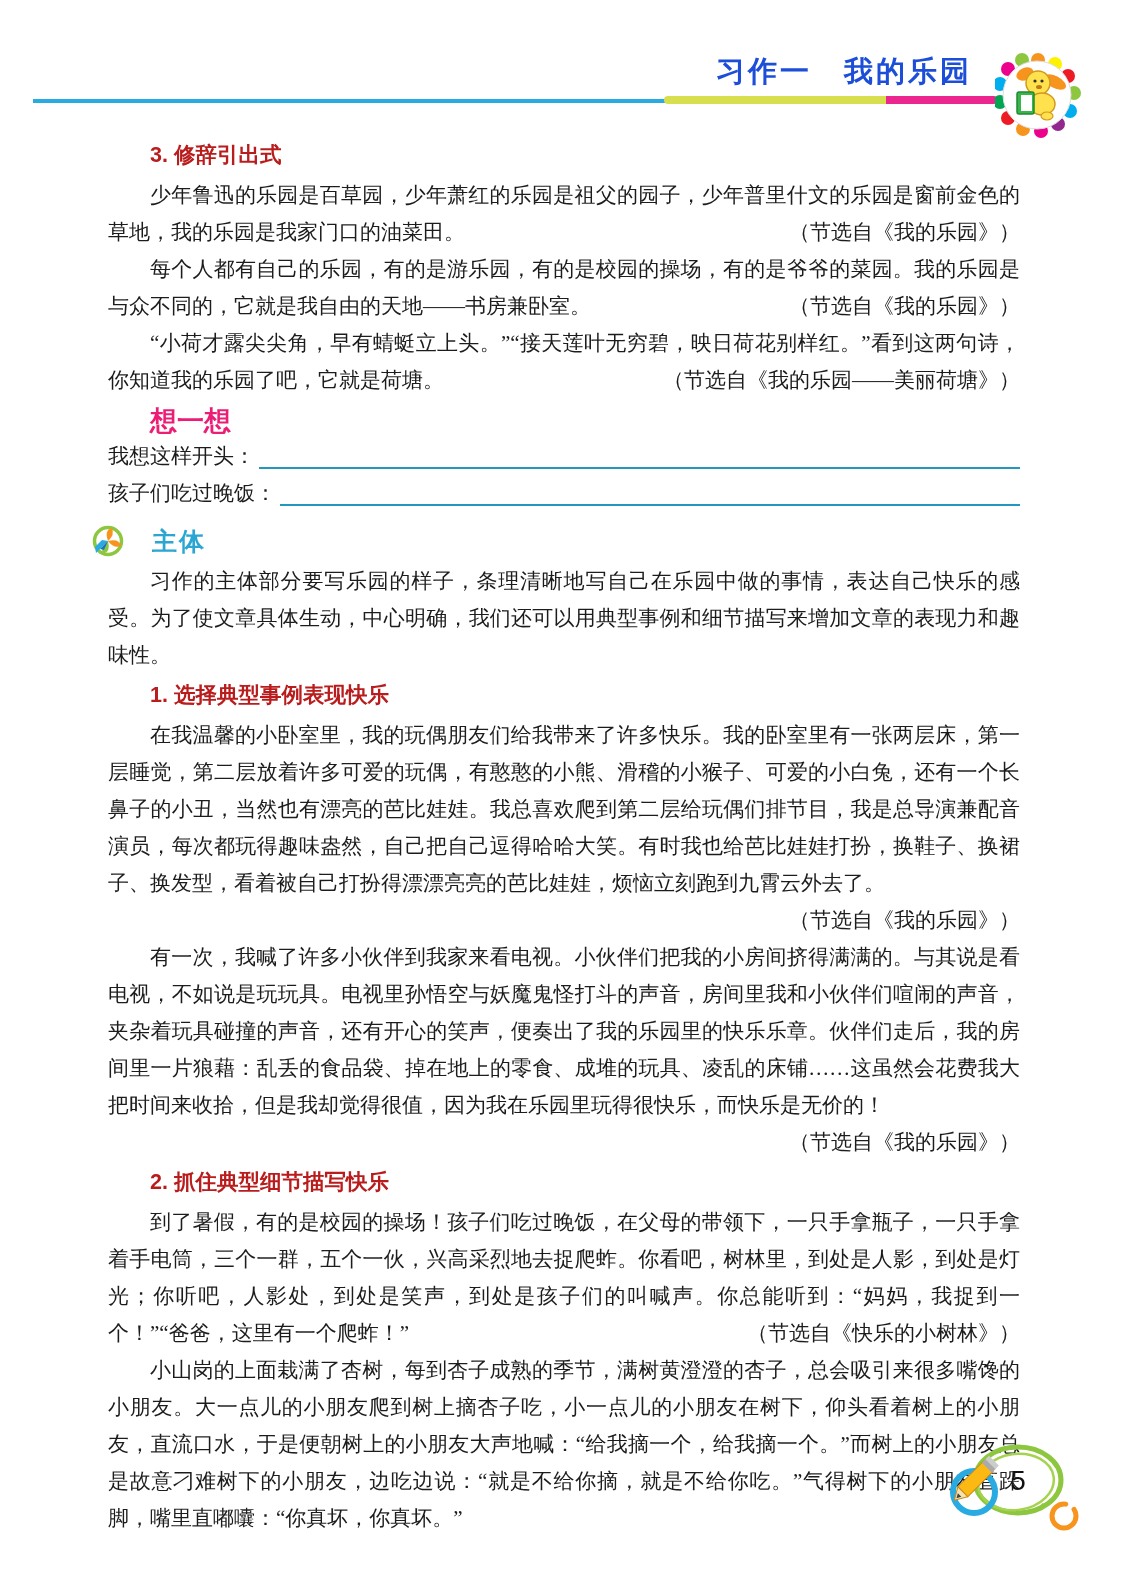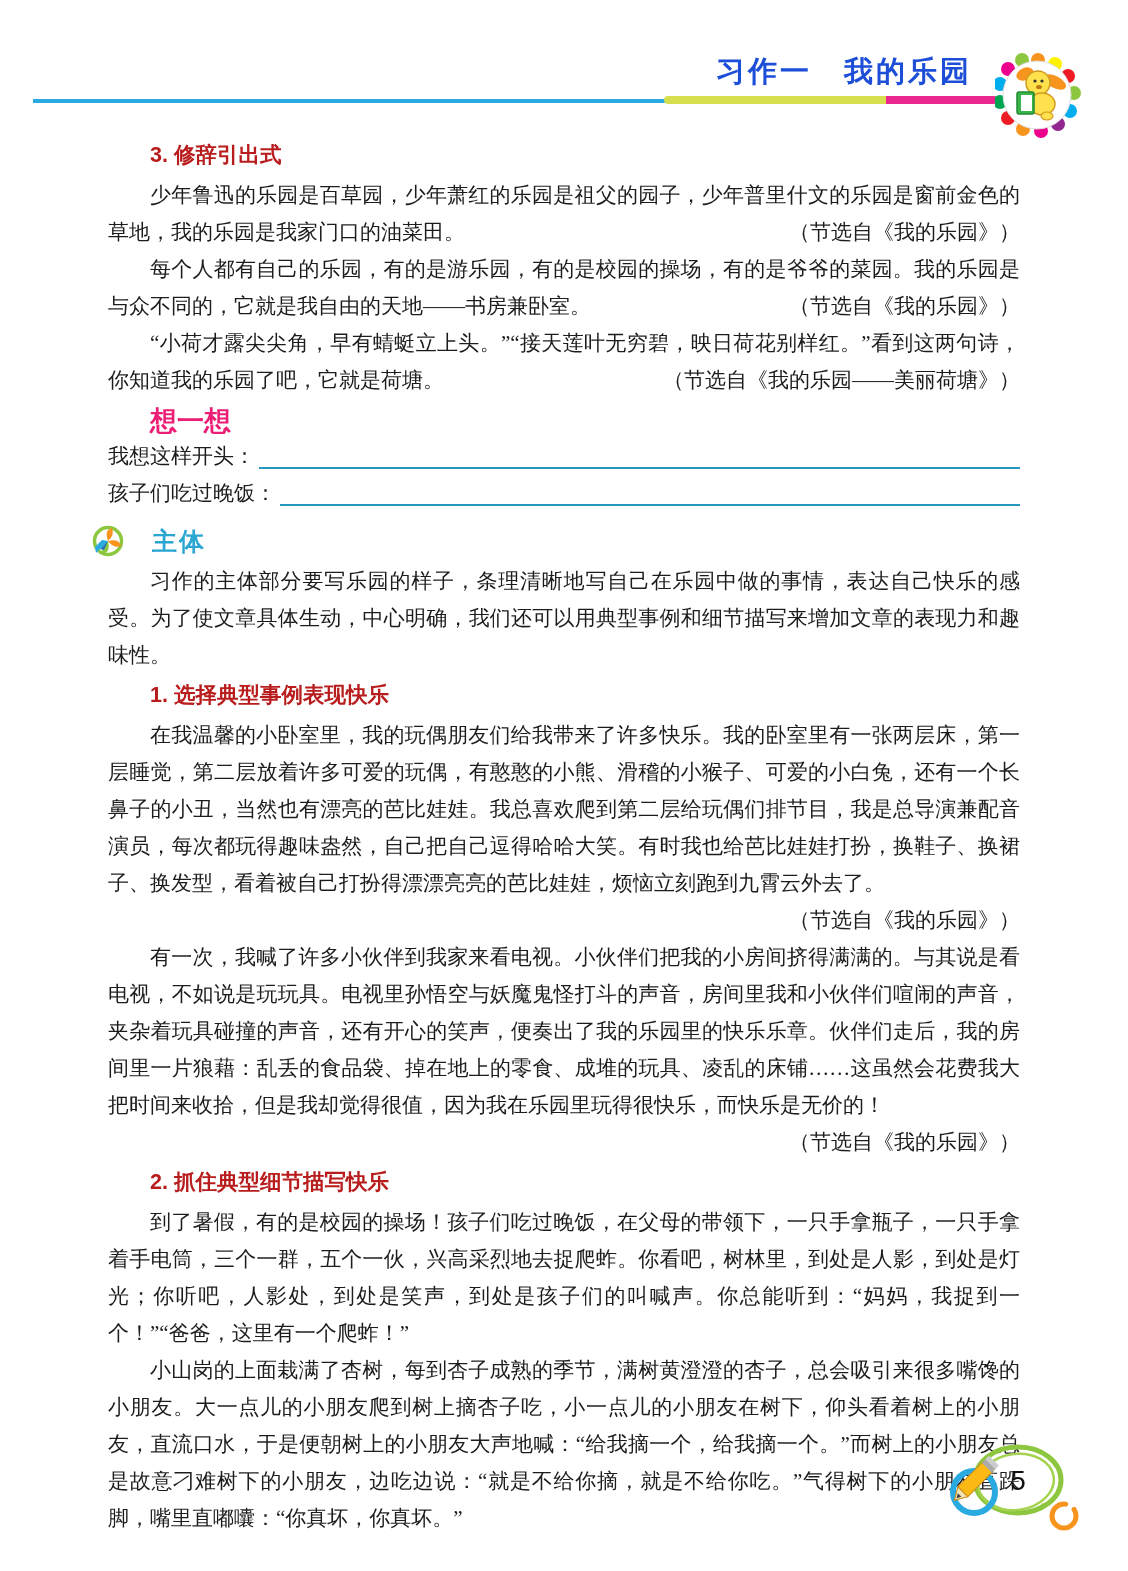--- a/index.html
+++ b/index.html
@@ -137,21 +137,21 @@
     <div class="sub-heading">1. 选择典型事例表现快乐</div>
 
     <p class="para">在我温馨的小卧室里，我的玩偶朋友们给我带来了许多快乐。我的卧室里有一张两层床，第一层睡觉，第二层放着许多可爱的玩偶，有憨憨的小熊、滑稽的小猴子、可爱的小白兔，还有一个长鼻子的小丑，当然也有漂亮的芭比娃娃。我总喜欢爬到第二层给玩偶们排节目，我是总导演兼配音演员，每次都玩得趣味盎然，自己把自己逗得哈哈大笑。有时我也给芭比娃娃打扮，换鞋子、换裙子、换发型，看着被自己打扮得漂漂亮亮的芭比娃娃，烦恼立刻跑到九霄云外去了。</p>
     <div class="attr-line">（节选自《我的乐园》）</div>
 
     <p class="para">有一次，我喊了许多小伙伴到我家来看电视。小伙伴们把我的小房间挤得满满的。与其说是看电视，不如说是玩玩具。电视里孙悟空与妖魔鬼怪打斗的声音，房间里我和小伙伴们喧闹的声音，夹杂着玩具碰撞的声音，还有开心的笑声，便奏出了我的乐园里的快乐乐章。伙伴们走后，我的房间里一片狼藉：乱丢的食品袋、掉在地上的零食、成堆的玩具、凌乱的床铺……这虽然会花费我大把时间来收拾，但是我却觉得很值，因为我在乐园里玩得很快乐，而快乐是无价的！</p>
     <div class="attr-line">（节选自《我的乐园》）</div>
 
     <div class="sub-heading">2. 抓住典型细节描写快乐</div>
 
-    <p class="para"><span>到了暑假，有的是校园的操场！孩子们吃过晚饭，在父母的带领下，一只手拿瓶子，一只手拿着手电筒，三个一群，五个一伙，兴高采烈地去捉爬蚱。你看吧，树林里，到处是人影，到处是灯光；你听吧，人影处，到处是笑声，到处是孩子们的叫喊声。你总能听到：“妈妈，我捉到一个！”“爸爸，这里有一个爬蚱！”</span></p>
+    <p class="para"><span>到了暑假，有的是校园的操场！孩子们吃过晚饭，在父母的带领下，一只手拿瓶子，一只手拿着手电筒，三个一群，五个一伙，兴高采烈地去捉爬蚱。你看吧，树林里，到处是人影，到处是灯光；你听吧，人影处，到处是笑声，到处是孩子们的叫喊声。你总能听到：“妈妈，我捉到一个！”“爸爸，这里有一个爬蚱！”</span><span class="src-inline">（节选自《快乐的小树林》）</span></p>
 
     <p class="para"><span>小山岗的上面栽满了杏树，每到杏子成熟的季节，满树黄澄澄的杏子，总会吸引来很多嘴馋的小朋友。大一点儿的小朋友爬到树上摘杏子吃，小一点儿的小朋友在树下，仰头看着树上的小朋友，直流口水，于是便朝树上的小朋友大声地喊：“给我摘一个，给我摘一个。”而树上的小朋友总是故意刁难树下的小朋友，边吃边说：“就是不给你摘，就是不给你吃。”气得树下的小朋友直跺脚，嘴里直嘟囔：“你真坏，你真坏。”</span></p>
 
   </div>
 
   <svg class="footer-decor" viewBox="0 0 216 125">
     <g>
       <ellipse cx="106" cy="38" rx="43" ry="33" fill="none" stroke="#8dc63f" stroke-width="5"></ellipse>
       <ellipse cx="104" cy="40" rx="38" ry="28" fill="none" stroke="#a5d34f" stroke-width="2.5" transform="rotate(-8 104 40)"></ellipse>
       <path d="M132 62 Q120 74 104 70" fill="none" stroke="#8dc63f" stroke-width="3"></path>

